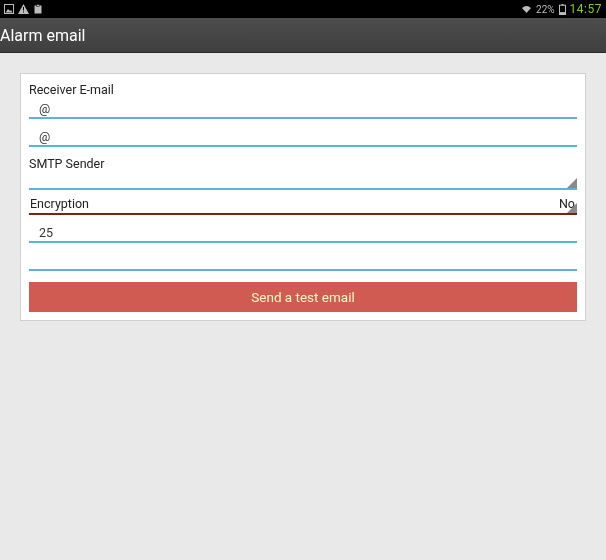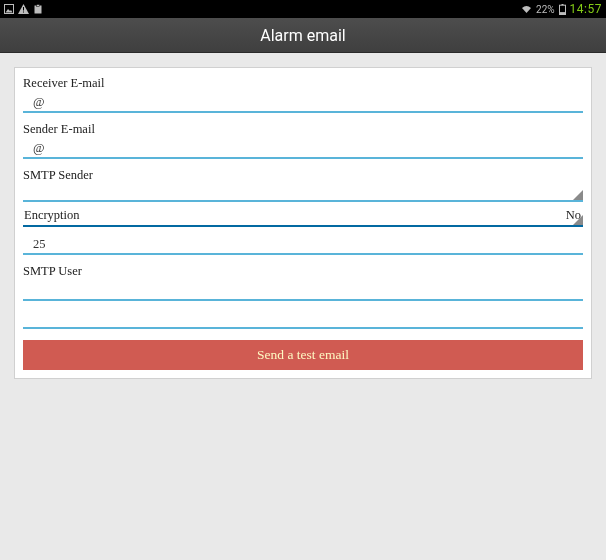--- a/index.html
+++ b/index.html
@@ -2,28 +2,28 @@
 <html><head>
   <meta charset="utf-8">
   <style>
     * { margin: 0; padding: 0; box-sizing: border-box; }
     html, body { width: 606px; height: 560px; font-family: Roboto, Arial, sans-serif; background: #e9e9e9; overflow: hidden; }
     .status-bar { height: 18px; background: #000; color: #bdbdbd; display: flex; align-items: center; padding: 0 4px; font-size: 10px; }
     .status-left { display: flex; gap: 4px; align-items: center; }
     .status-right { margin-left: auto; display: flex; gap: 4px; align-items: center; }
     .status-right .time { font-size: 12px; color: #84cc16; letter-spacing: 0.5px; }
     .ico { display: inline-flex; align-items: center; justify-content: center; }
-    .header { height: 35px; background: linear-gradient(#4d4d4d,#3f3f3f); color: #fff; display: flex; align-items: center; justify-content: center; font-size: 16px; border-bottom: 1px solid #2b2b2b; }
-    .page { padding: 14px; font-family: Liberation Serif, serif; }
+    .header { height: 35px; background: linear-gradient(#4d4d4d,#3f3f3f); color: #fff; display: flex; align-items: center; justify-content: flex-start; font-size: 16px; border-bottom: 1px solid #2b2b2b; }
+    .page { padding: 20px; }
     .card { background: #fff; border: 1px solid #d0d0d0; padding: 6px 8px 8px; }
     .field-label { font-size: 12.5px; color: #222; padding: 2px 0 1px; }
     .field-input { width: 100%; border: none; border-bottom: 2px solid #59b4d9; background: transparent; font-size: 12.5px; color: #333; padding: 1px 4px 2px 10px; outline: none; height: 18px; font-family: inherit; }
     .group { margin-bottom: 7px; }
     .field-input.indent0 { padding-left: 1px; }
-    .spinner { position: relative; width: 100%; border-bottom: 2px solid #0369a1; height: 18px; display: flex; align-items: flex-end; padding: 0 2px 2px 1px; font-size: 12.5px; color: #222; }
+    .spinner { position: relative; width: 100%; border-bottom: 2px solid #7f1d1d; height: 18px; display: flex; align-items: flex-end; padding: 0 2px 2px 1px; font-size: 12.5px; color: #222; }
     .spinner .value { margin-left: auto; margin-top: 33px; }
     .spinner .arrow { position: absolute; right: 0; bottom: 0; width: 0; height: 0; border-left: 10px solid transparent; border-bottom: 10px solid #8a8a8a; }
     .spinner-empty { position: relative; width: 100%; border-bottom: 2px solid #59b4d9; height: 18px; }
     .spinner-empty .arrow { position: absolute; right: 0; bottom: 0; width: 0; height: 0; border-left: 10px solid transparent; border-bottom: 10px solid #8a8a8a; }
     .send-btn { width: 100%; background: #d05b52; color: #fef9c3; border: none; height: 30px; font-size: 13.5px; margin-top: 4px; cursor: pointer; font-family: inherit; }
   </style>
 </head>
 <body>
 
 <div class="status-bar">
@@ -72,21 +72,20 @@
 
 <div class="page">
   <div class="card">
 
     <div class="group">
       <div class="field-label">Receiver E-mail</div>
       <input class="field-input" value="@" style="">
     </div>
 
     <div class="group">
-      <div class="field-label">Sender E-mail</div>
       <input class="field-input" value="@" style="">
     </div>
 
     <div class="group">
       <div class="field-label">SMTP Sender</div>
       <div class="spinner-empty">
         <span class="arrow"></span>
       </div>
     </div>
 
@@ -95,24 +94,20 @@
         <span>Encryption</span>
         <span class="value">No</span>
         <span class="arrow"></span>
       </div>
     </div>
 
     <div class="group">
       <input class="field-input" value="25" style="">
     </div>
 
-    <div class="group">
-      <div class="field-label">SMTP User</div>
-      <input class="field-input indent0" value="" style="">
-    </div>
 
     <div class="group">
       <input type="password" class="field-input indent0" value="" style="">
     </div>
 
     <button class="send-btn">Send a test email</button>
 
   </div>
 </div>
 

